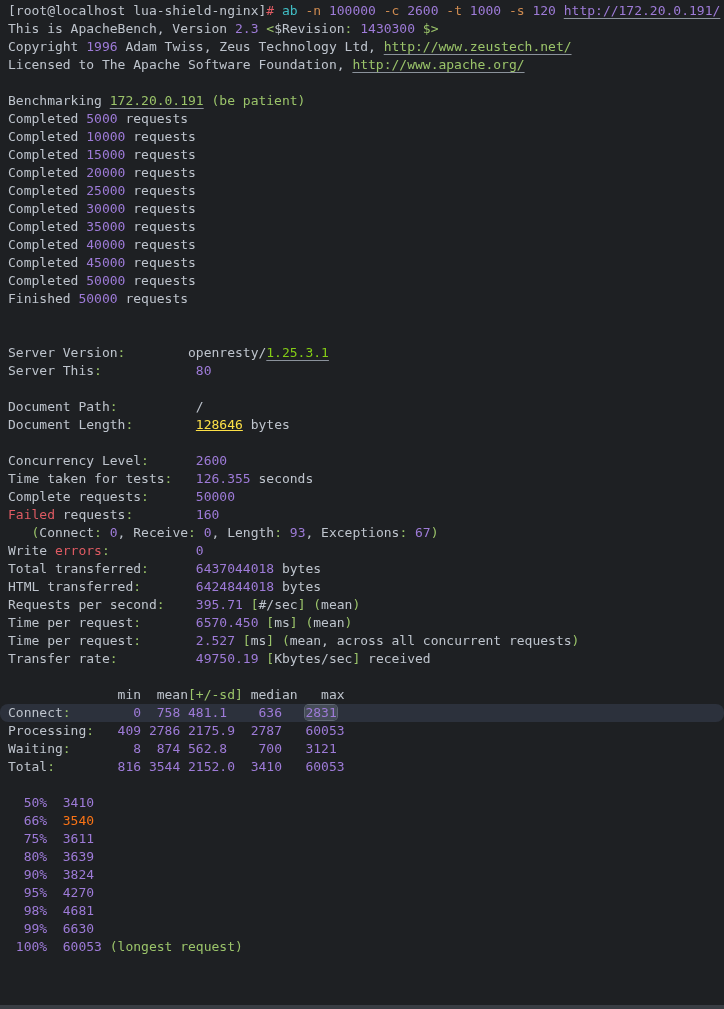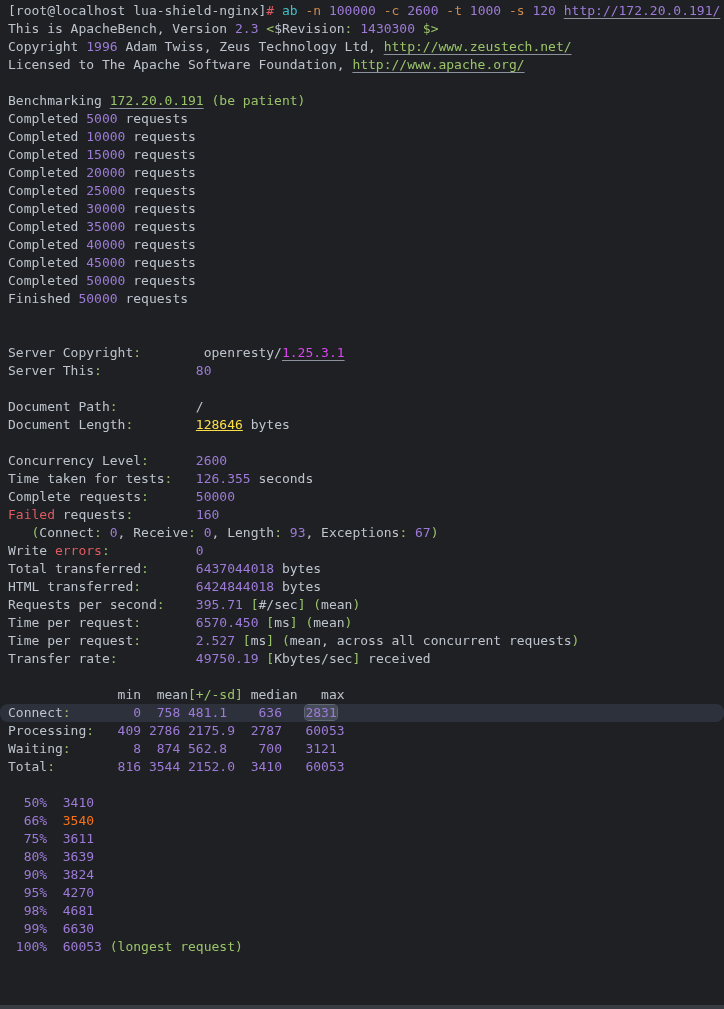--- a/index.html
+++ b/index.html
@@ -65,21 +65,21 @@
     <div class="line"><span style="color: rgb(190, 196, 205);">Completed </span><span style="color: rgb(158, 123, 216);">20000</span><span style="color: rgb(190, 196, 205);"> requests</span></div>
     <div class="line"><span style="color: rgb(190, 196, 205);">Completed </span><span style="color: rgb(158, 123, 216);">25000</span><span style="color: rgb(190, 196, 205);"> requests</span></div>
     <div class="line"><span style="color: rgb(190, 196, 205);">Completed </span><span style="color: rgb(158, 123, 216);">30000</span><span style="color: rgb(190, 196, 205);"> requests</span></div>
     <div class="line"><span style="color: rgb(190, 196, 205);">Completed </span><span style="color: rgb(158, 123, 216);">35000</span><span style="color: rgb(190, 196, 205);"> requests</span></div>
     <div class="line"><span style="color: rgb(190, 196, 205);">Completed </span><span style="color: rgb(158, 123, 216);">40000</span><span style="color: rgb(190, 196, 205);"> requests</span></div>
     <div class="line"><span style="color: rgb(190, 196, 205);">Completed </span><span style="color: rgb(158, 123, 216);">45000</span><span style="color: rgb(190, 196, 205);"> requests</span></div>
     <div class="line"><span style="color: rgb(190, 196, 205);">Completed </span><span style="color: rgb(158, 123, 216);">50000</span><span style="color: rgb(190, 196, 205);"> requests</span></div>
     <div class="line"><span style="color: rgb(190, 196, 205);">Finished </span><span style="color: rgb(158, 123, 216);">50000</span><span style="color: rgb(190, 196, 205);"> requests</span></div>
     <div class="line"></div>
     <div class="line"></div>
-    <div class="line"><span style="color: rgb(190, 196, 205);">Server Copyright</span><span style="color: rgb(155, 196, 106);">:</span><span style="color: rgb(190, 196, 205);">        openresty/</span><span class="u" style="color: #d946ef;">1.25.3.1</span></div>
+    <div class="line"><span style="color: rgb(190, 196, 205);">Server Version</span><span style="color: rgb(155, 196, 106);">:</span><span style="color: rgb(190, 196, 205);">        openresty/</span><span class="u" style="color: #84cc16;">1.25.3.1</span></div>
     <div class="line"><span style="color: rgb(190, 196, 205);">Server This</span><span style="color: rgb(155, 196, 106);">:</span><span style="color: rgb(190, 196, 205);">            </span><span style="color: rgb(158, 123, 216);">80</span></div>
     <div class="line"></div>
     <div class="line"><span style="color: rgb(190, 196, 205);">Document Path</span><span style="color: rgb(155, 196, 106);">:</span><span style="color: rgb(190, 196, 205);">          /</span></div>
     <div class="line"><span style="color: rgb(190, 196, 205);">Document Length</span><span style="color: rgb(155, 196, 106);">:</span><span style="color: rgb(190, 196, 205);">        </span><span style="color: #fde047; text-decoration: underline;">128646</span><span style="color: rgb(190, 196, 205);"> bytes</span></div>
     <div class="line"></div>
     <div class="line"><span style="color: rgb(190, 196, 205);">Concurrency Level</span><span style="color: rgb(155, 196, 106);">:</span><span style="color: rgb(190, 196, 205);">      </span><span style="color: rgb(158, 123, 216);">2600</span></div>
     <div class="line"><span style="color: rgb(190, 196, 205);">Time taken for tests</span><span style="color: rgb(155, 196, 106);">:</span><span style="color: rgb(190, 196, 205);">   </span><span style="color: rgb(158, 123, 216);">126.355</span><span style="color: rgb(190, 196, 205);"> seconds</span></div>
     <div class="line"><span style="color: rgb(190, 196, 205);">Complete requests</span><span style="color: rgb(155, 196, 106);">:</span><span style="color: rgb(190, 196, 205);">      </span><span style="color: rgb(158, 123, 216);">50000</span></div>
     <div class="line"><span style="color: rgb(223, 91, 99);">Failed</span><span style="color: rgb(190, 196, 205);"> requests</span><span style="color: rgb(155, 196, 106);">:</span><span style="color: rgb(190, 196, 205);">        </span><span style="color: rgb(158, 123, 216);">160</span></div>
     <div class="line"><span style="color: rgb(190, 196, 205);">   </span><span style="color: rgb(155, 196, 106);">(</span><span style="color: rgb(190, 196, 205);">Connect</span><span style="color: rgb(155, 196, 106);">:</span><span style="color: rgb(190, 196, 205);"> </span><span style="color: rgb(158, 123, 216);">0</span><span style="color: rgb(190, 196, 205);">, Receive</span><span style="color: rgb(155, 196, 106);">:</span><span style="color: rgb(190, 196, 205);"> </span><span style="color: rgb(158, 123, 216);">0</span><span style="color: rgb(190, 196, 205);">, Length</span><span style="color: rgb(155, 196, 106);">:</span><span style="color: rgb(190, 196, 205);"> </span><span style="color: rgb(158, 123, 216);">93</span><span style="color: rgb(190, 196, 205);">, Exceptions</span><span style="color: rgb(155, 196, 106);">:</span><span style="color: rgb(190, 196, 205);"> </span><span style="color: rgb(158, 123, 216);">67</span><span style="color: rgb(155, 196, 106);">)</span></div>

